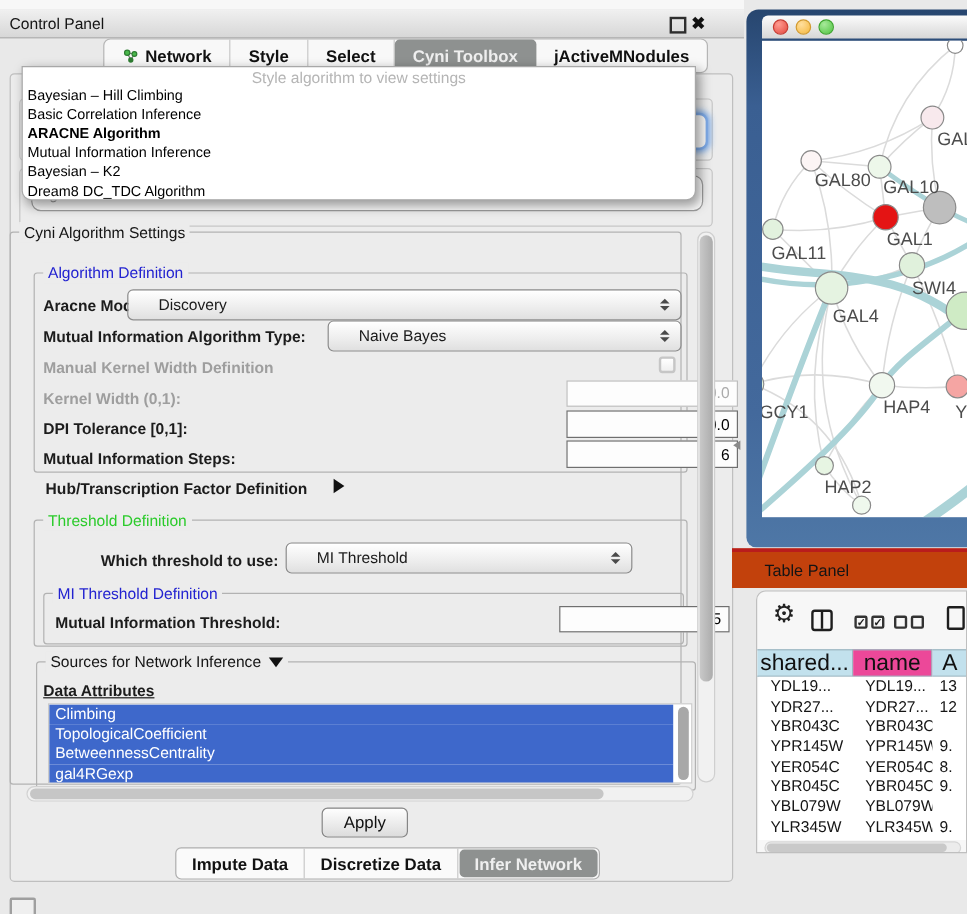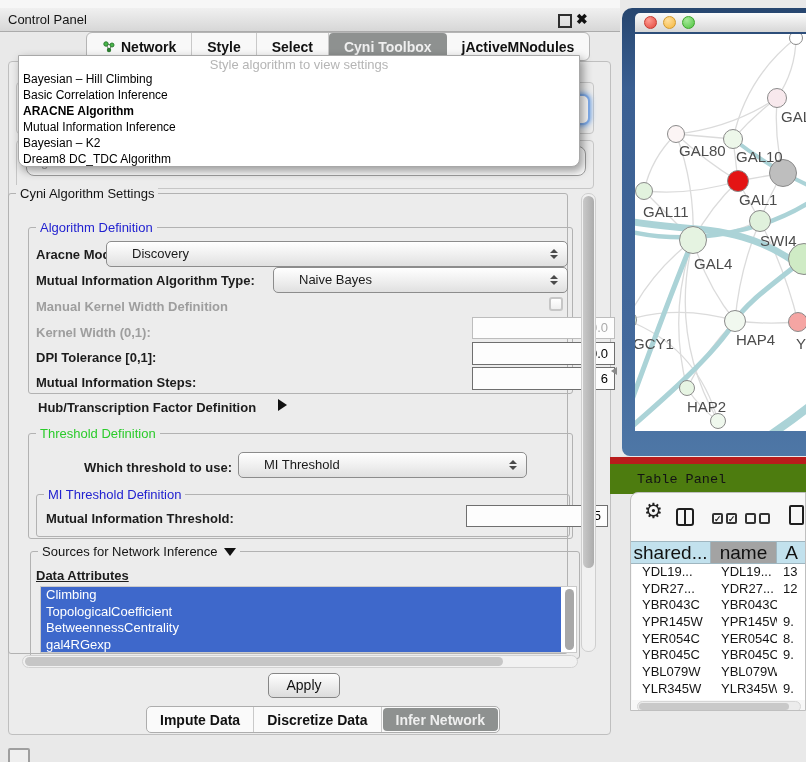--- a/index.html
+++ b/index.html
@@ -85,21 +85,21 @@
           background:linear-gradient(#27466F,#3A5F92 18%,#43699C 75%,#4E77A6);}
   .nettitle{left:635px;top:13px;width:171px;height:19px;background:linear-gradient(#FBFBFB,#D7D7D7);border-radius:5px 0 0 0;}
   .tl{position:absolute;top:3px;width:13px;height:13px;border-radius:50%;box-sizing:border-box;}
   .tl.red{left:9px;background:radial-gradient(circle at 35% 30%,#FF9C92,#E3473D);border:1px solid #C63A31;}
   .tl.yel{left:28px;background:radial-gradient(circle at 35% 30%,#FFDF9E,#F5B73C);border:1px solid #D29A2E;}
   .tl.grn{left:47px;background:radial-gradient(circle at 35% 30%,#A7E99A,#4FC440);border:1px solid #3CA52C;}
   .canvas{left:635px;top:34px;width:171px;height:397px;background:#FFF;overflow:hidden;}
   .node{position:absolute;border-radius:50%;border:1px solid #8A8A8A;box-sizing:border-box;}
   .nlabel{position:absolute;font-size:15px;color:#4C4C4C;white-space:nowrap;}
   
-  .tpbar{left:610px;top:457px;width:196px;height:30px;background:#4d7c0f;border-top:7px solid #b91c1c;font-family:Liberation Mono, monospace;}
+  .tpbar{left:610px;top:457px;width:196px;height:30px;background:#c2410c;border-top:3px solid #b91c1c;}
   .tpbar .t{position:absolute;left:27px;top:8px;font-size:13.5px;color:#141414;}
   .tpanel{left:630px;top:492px;width:176px;height:219px;background:#F7F7F7;border:1px solid #BFBFBF;
           border-radius:8px 0 0 0;overflow:hidden;box-sizing:border-box;}
   .gear{position:absolute;left:13px;top:6px;font-size:21px;color:#222;}
   .colico{position:absolute;left:45px;top:15px;width:18px;height:18px;border:2px solid #1E1E1E;border-radius:3px;box-sizing:border-box;}
   .colico:before{content:"";position:absolute;left:6px;top:0;width:2px;height:14px;background:#1E1E1E;}
   .cb{position:absolute;width:11px;height:11px;border:2px solid #333;border-radius:2px;box-sizing:border-box;
       font-size:9px;line-height:8px;font-weight:bold;color:#222;text-align:center;}
   .pageico{position:absolute;left:158px;top:12px;width:15px;height:20px;border:2px solid #1E1E1E;border-radius:2px;box-sizing:border-box;background:#F7F7F7;}
   .thead{position:absolute;left:0px;top:48px;width:176px;height:23px;display:flex;}
@@ -302,21 +302,21 @@
   <div class="abs tpanel">
     <div class="gear">⚙</div>
     <div class="colico"></div>
     <div class="cb" style="left:81px;top:20px;">✓</div>
     <div class="cb" style="left:95px;top:20px;">✓</div>
     <div class="cb" style="left:114px;top:20px;"></div>
     <div class="cb" style="left:128px;top:20px;"></div>
     <div class="pageico"></div>
     <div class="thead" id="thead">
         <div class="th" style="width: 80px; background: rgb(194, 225, 237);">shared...</div>
-        <div class="th" style="width: 66px; background: #a3a3a3;">name</div>
+        <div class="th" style="width: 66px; background: #ec4899;">name</div>
         <div class="th" style="width: 30px; background: rgb(194, 225, 237);">A</div>
       </div>
     <div class="rows" id="trows">
         <div class="trow">
           <div class="td c1">YDL19...</div>
           <div class="td c2">YDL19...</div>
           <div class="td c3">13</div>
         </div>
         <div class="trow">
           <div class="td c1">YDR27...</div>

